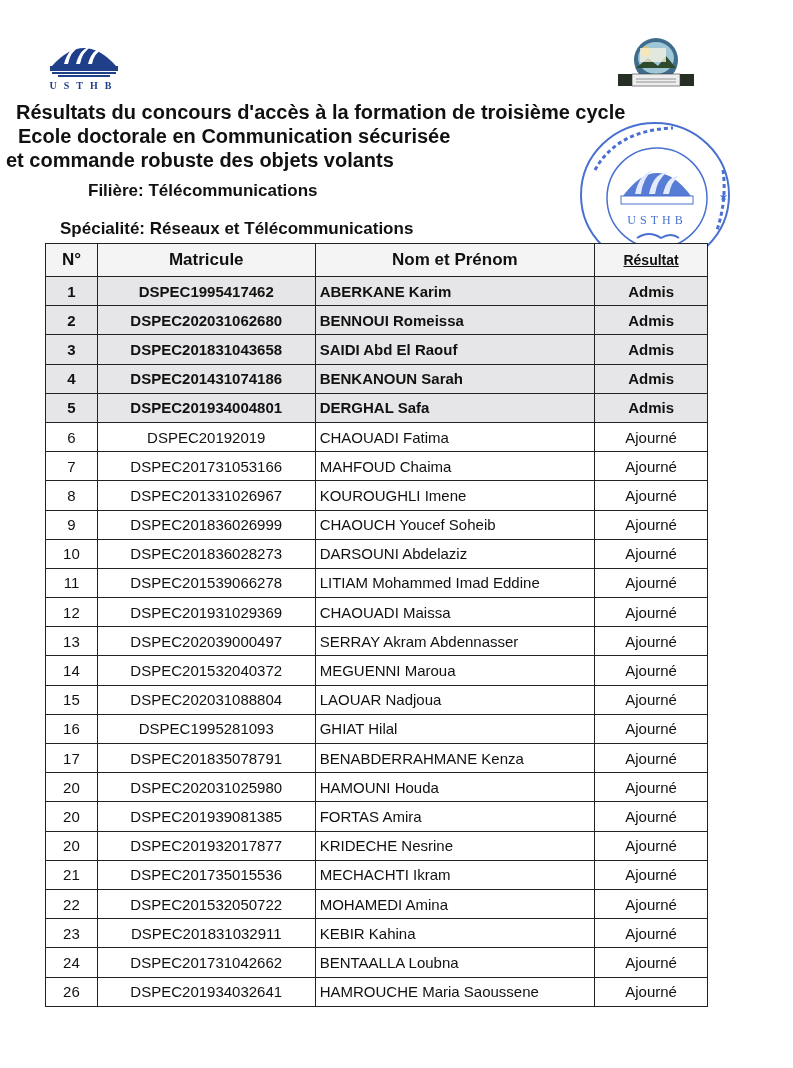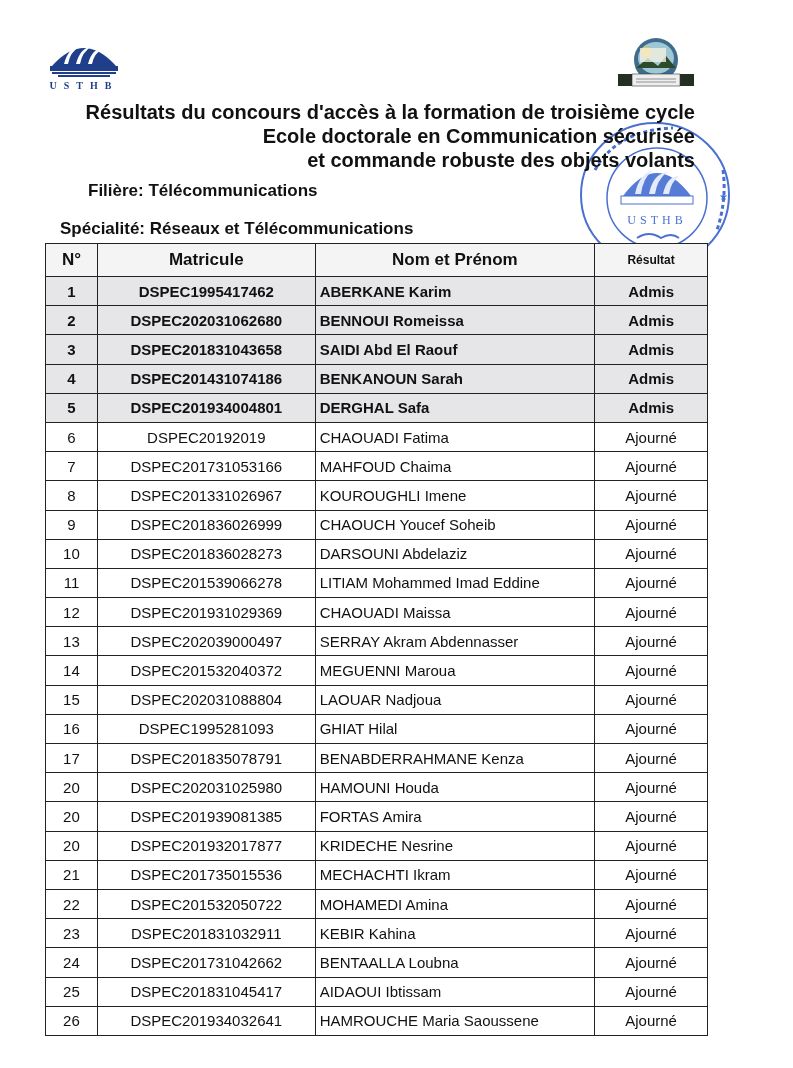--- a/index.html
+++ b/index.html
@@ -7,35 +7,35 @@
   body { position: relative; font-family: "Liberation Sans", sans-serif; color: #111; }
 
   .logo-usthb { position: absolute; left: 46px; top: 36px; width: 76px; height: 58px; }
   .logo-usthb .caption { position: absolute; left: 0; top: 44px; width: 76px; text-align: center;
     font-family: "Liberation Serif", serif; font-size: 10px; letter-spacing: 7px; color: #1f3f8a; font-weight: bold; }
 
   .logo-umbb { position: absolute; left: 618px; top: 36px; width: 76px; height: 60px; }
 
   .stamp { position: absolute; left: 577px; top: 120px; width: 156px; height: 150px; opacity: 0.85; }
 
-  .title-block { position: absolute; left: 0; top: 100px; width: 695px; text-align: right; }
+  .title-block { position: absolute; left: 0; top: 100px; width: 695px; text-align: left; }
   .title-line { font-weight: bold; font-size: 20px; line-height: 24px; color: #111; }
   .title-line.l1 { padding-left: 16px; }
   .title-line.l2 { padding-left: 18px; }
   .title-line.l3 { padding-left: 6px; }
 
   .meta { position: absolute; left: 48px; font-weight: bold; font-size: 17px; color: #111; }
   .meta.filiere { top: 181px; margin-left: 40px; }
   .meta.specialite { top: 219px; margin-left: 12px; }
 
   table.results { position: absolute; left: 45px; top: 243px; width: 663px; border-collapse: collapse;
     font-family: "Liberation Sans", sans-serif; font-size: 15px; }
   table.results th, table.results td { border: 1.5px solid #222; height: 29.2px; padding: 0 4px; }
   table.results th { height: 33px; font-weight: bold; font-size: 17px; background: #f4f4f4; text-align: center; }
-  table.results th.col-result { font-size: 12px; }
+  table.results th.col-result { font-size: 14px; text-decoration: underline; }
   table.results td.num { text-align: center; width: 52px; }
   table.results td.mat { width: 218px; text-align: center; }
   table.results td.name { width: 280px; text-align: left; }
   table.results td.res { width: 113px; text-align: center; }
   table.results tr.admis td { background: #e6e6e8; font-weight: bold; }
 </style>
 </head>
 <body>
 
 <div class="logo-usthb">
@@ -241,25 +241,19 @@
         <td class="name">KEBIR Kahina</td>
         <td class="res">Ajourné</td>
       </tr>
       <tr>
         <td class="num">24</td>
         <td class="mat">DSPEC201731042662</td>
         <td class="name">BENTAALLA Loubna</td>
         <td class="res">Ajourné</td>
       </tr>
       <tr>
-        <td class="num">25</td>
-        <td class="mat">DSPEC201831045417</td>
-        <td class="name">AIDAOUI Ibtissam</td>
-        <td class="res">Ajourné</td>
-      </tr>
-      <tr>
         <td class="num">26</td>
         <td class="mat">DSPEC201934032641</td>
         <td class="name">HAMROUCHE Maria Saoussene</td>
         <td class="res">Ajourné</td>
       </tr>
     </tbody>
 </table>
 
 </body></html>

